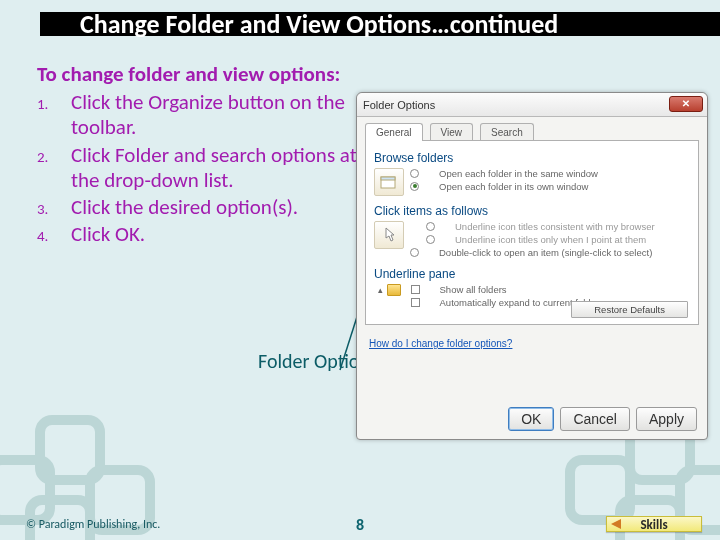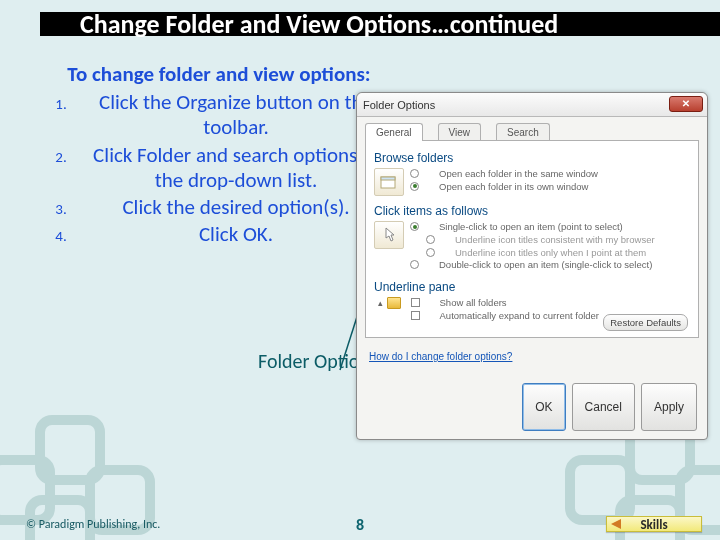--- a/index.html
+++ b/index.html
@@ -11,23 +11,22 @@
   }
   .bg-deco { position: absolute; inset: 0; pointer-events: none; }
   .bg-deco svg { position: absolute; }
   .title-bar {
     position: absolute; left: 0; top: 12px; width: 720px; height: 24px;
     background: #000; color: #fff;
     font-weight: 700; font-size: 26px;
     display: flex; align-items: center; padding-left: 40px; margin-left: 40px;
   }
   .content {
-    position: absolute; left: 44px; top: 62px; width: 350px;
-    color: #1d4ed8;
-    text-align: center;
+    position: absolute; left: 37px; top: 62px; width: 350px;
+    color: #a21caf;
   }
   .intro { font-size: 21px; font-weight: 700; line-height: 1.15; margin-bottom: 4px; }
   ol.steps { list-style: none; padding-left: 0; }
   ol.steps li {
     font-size: 21px; font-weight: 500; line-height: 1.2;
     display: flex; align-items: flex-start; margin-top: 2px;
   }
   ol.steps .num { width: 34px; flex: 0 0 34px; font-size: 15px; padding-top: 5px; }
   ol.steps .txt { flex: 1; }
   .callout-line {
@@ -56,21 +55,21 @@
   }
   .dlg-title { font-size: 11px; color: #333; }
   .dlg-close {
     position: absolute; right: 4px; top: 3px;
     width: 34px; height: 16px;
     background: linear-gradient(#d97a6e,#b8402f);
     border: 1px solid #7a1e12; border-radius: 3px;
     color: #fff; font-size: 10px; text-align: center; line-height: 13px;
     font-weight: bold;
   }
-  .dlg-tabs { display: flex; padding: 6px 8px 0 8px; gap: 16px; align-items: center; }
+  .dlg-tabs { display: flex; padding: 6px 8px 0 8px; gap: 8px; align-items: center; }
   .dlg-tab {
     font-size: 10px; padding: 3px 10px;
     border: 1px solid #b0b0b0; border-bottom: none;
     background: #f0f0ee; border-radius: 3px 3px 0 0;
     margin-right: -1px; color: #555;
   }
   .dlg-tab.active { background: #fff; position: relative; z-index: 2; }
   .dlg-body {
     margin: 0 8px 8px 8px; border: 1px solid #b0b0b0;
     background: #fff; padding: 8px 8px 6px 8px;
@@ -94,34 +93,34 @@
   .radio.on::after { content:""; position:absolute; inset:1.5px; background:#3a7d2e; border-radius:50%; }
   .chk {
     width: 9px; height: 9px; border: 1px solid #888; flex: 0 0 9px; margin-top: 1px; background:#fff;
   }
   .nav-tree { margin-left: 4px; }
   .nav-row { display:flex; align-items:center; gap:4px; font-size:9.5px; color:#666; }
   .tree-toggle { color:#666; font-size:9px; }
   .folder-icon { width:14px; height:12px; background: linear-gradient(#ffe490,#e8b93a); border:1px solid #c99a20; border-radius:1px; }
   .restore-btn {
     position: absolute; right: 10px; bottom: 6px;
-    font-size: 9.5px; padding: 2px 6px;
+    font-size: 9.5px; padding: 2px 22px;
     background: linear-gradient(#fefefe,#e5e5e3);
-    border: 1px solid #a8a8a8; border-radius: 7px; color:#444;
+    border: 1px solid #a8a8a8; border-radius: 1px; color:#444;
   }
   .dlg-help {
     color: #1556b8; font-size: 10px; text-decoration: underline;
     margin: 4px 0 0 12px; display:inline-block;
   }
   .dlg-buttons {
     position: absolute; right: 10px; bottom: 8px;
     display: flex; gap: 6px;
   }
   .dlg-btn {
-    font-size: 12px; padding: 16px 12px;
+    font-size: 14px; padding: 3px 12px;
     background: linear-gradient(#fdfdfd,#e2e2e0);
     border: 1px solid #9a9a9a; border-radius: 3px; color:#333;
   }
   .dlg-btn.ok { border-color: #3f7dc0; box-shadow: 0 0 0 1px #8fbce8 inset; }
   .footer {
     position: absolute; left: 0; bottom: 0; width: 608px; height: 32px;
     display: flex; align-items: center;
   }
   .copyright { font-size: 12px; color: #185a63; margin-left: 26px; }
   .page-num {
@@ -231,24 +230,20 @@
     </div>
 
     <div class="grp-label">Click items as follows</div>
     <div class="grp">
       <div class="grp-icon">
         <svg width="20" height="20">
             <path d="M7 3 L7 13 L10 11 L12 16 L14 15 L12 10 L15 10 Z" fill="#fff" stroke="#888"></path>
           </svg>
       </div>
       <div class="opts">
-        <div class="opt">
-            <span class="radio on"></span>
-            <span>Single-click to open an item (point to select)</span>
-          </div>
         <div class="opt sub">
             <span class="radio"></span>
             <span>Underline icon titles consistent with my browser</span>
           </div>
         <div class="opt sub">
             <span class="radio"></span>
             <span>Underline icon titles only when I point at them</span>
           </div>
         <div class="opt">
             <span class="radio"></span>

